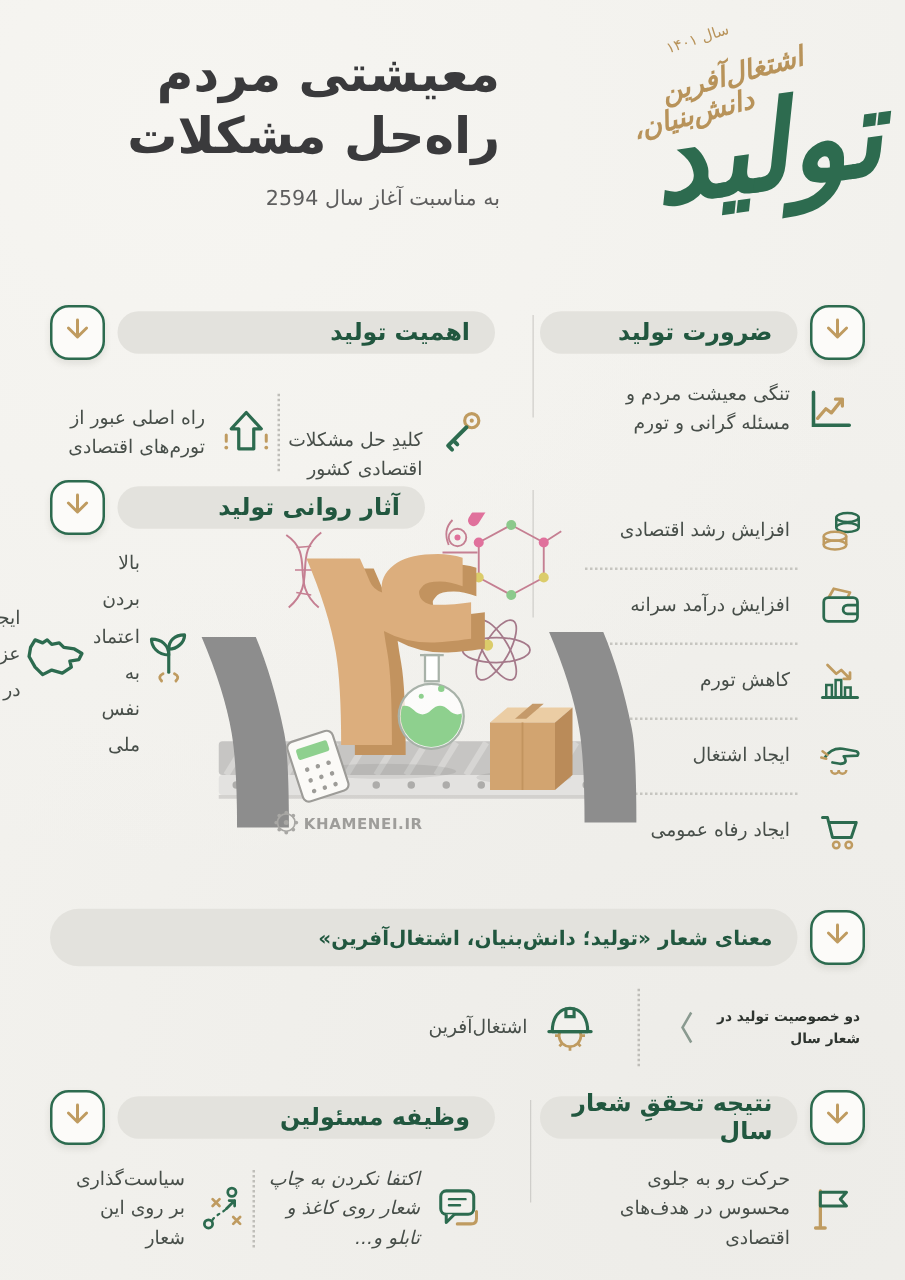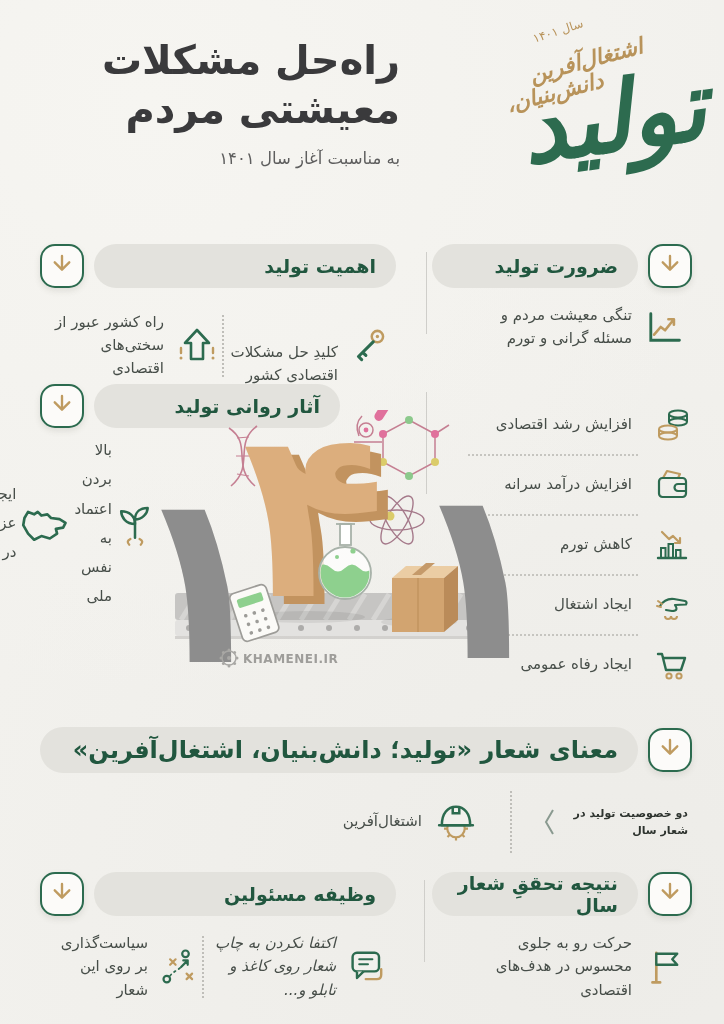--- a/index.html
+++ b/index.html
@@ -15,21 +15,21 @@
   .callig{position:absolute;top:14px;right:22px;width:278px;height:212px;}
   .cal-year{position:absolute;top:10px;right:118px;font-size:12px;color:#b8935a;transform:rotate(-18deg);}
   .cal-w1{position:absolute;top:34px;right:58px;font-size:22px;font-weight:bold;font-style:italic;color:#b8935a;transform:rotate(-15deg);}
   .cal-w2{position:absolute;top:66px;right:98px;font-size:22px;font-weight:bold;font-style:italic;color:#b8935a;transform:rotate(-15deg);}
   .cal-main{position:absolute;top:52px;right:-4px;font-size:96px;line-height:1.1;font-weight:bold;font-style:italic;color:#2d6b4f;transform:rotate(-8deg);}
   
   .sec{position:absolute;}
   .sec-head{display:flex;align-items:center;gap:10px;}
   .badge{width:44px;height:44px;border-radius:15px;background:#fcfbf9;border:2px solid #2c6b4f;
          box-shadow:0 3px 6px rgba(70,70,55,.12);display:flex;align-items:center;justify-content:center;flex:0 0 auto;box-sizing:border-box;}
-  .pill{flex:1;background:#e3e2dd;border-radius:24px;height:44px;display:flex;align-items:center;
+  .pill{flex:1;background:#e3e2dd;border-radius:24px;height:34px;display:flex;align-items:center;
         padding:0 20px;color:#21573f;font-weight:bold;font-size:19px;}
   .items-row{display:flex;align-items:center;justify-content:space-between;margin-top:16px;padding:0 6px;}
   .item{display:flex;align-items:center;gap:10px;}
   .item-text{font-size:15px;color:#474e49;line-height:1.55;text-align:right;}
   .item-text.bold{font-weight:bold;color:#2e342f;font-size:11px;}
   .ic{flex:0 0 auto;display:flex;}
   .vsep{width:0;height:62px;border-left:2px dotted #bfbeb9;}
   .hsep{border-top:2px dotted #c6c5c0;}
   .vline{position:absolute;width:1px;background:#cfceca;left:426px;}
   
@@ -47,25 +47,25 @@
   
   .illo{position:absolute;left:157px;top:410px;width:356px;height:292px;}
 </style>
 </head>
 <body>
 
 <div class="page">
 
   <div class="title-block">
     <div class="page-title">
+      <div>معیشتی مردم</div>
       <div>راه‌حل مشکلات</div>
-      <div>معیشتی مردم</div>
     </div>
     <div class="page-subtitle">
-      <div>به مناسبت آغاز سال ۱۴۰۱</div>
+      <div>به مناسبت آغاز سال 2594</div>
     </div>
   </div>
 
   <div class="callig">
     <div class="cal-year">سال ۱۴۰۱</div>
     <div class="cal-w1">اشتغال‌آفرین</div>
     <div class="cal-w2">دانش‌بنیان،</div>
     <div class="cal-main">تولید</div>
   </div>
 
@@ -96,21 +96,21 @@
       <div class="vsep"></div>
       <div class="item">
         <span class="ic">
           <svg width="46" height="46" viewBox="0 0 46 46" fill="none">
             <path d="M23 7 L35 20 H29 V36 H17 V20 H11 Z" stroke="#2c6b4f" stroke-width="2.6" stroke-linejoin="round"></path>
             <path d="M7 25 v5 M39 25 v5" stroke="#bf9b60" stroke-width="2.4" stroke-linecap="round"></path>
             <circle cx="7" cy="35" r="1.5" fill="#bf9b60"></circle>
               <circle cx="39" cy="35" r="1.5" fill="#bf9b60"></circle>
           </svg>
         </span>
-        <span class="item-text" style="width:118px;">راه کشور عبور از سختی‌های اقتصادی</span>
+        <span class="item-text" style="width:118px;">راه اصلی عبور از تورم‌های اقتصادی</span>
       </div>
     </div>
   </div>
 
   <div class="sec" style="right:32px;top:244px;width:260px;">
     <div class="sec-head">
       <div class="badge">
         <svg width="40" height="40" viewBox="0 0 44 44" fill="none">
             <path d="M22 11 V23 M14 18 L22 26 L30 18" stroke="#bf9b60" stroke-width="2.6" stroke-linecap="round" stroke-linejoin="round"></path>
           </svg>
@@ -356,21 +356,21 @@
     </svg>
   </div>
 
   <div class="sec" style="left:40px;top:727px;width:652px;">
     <div class="sec-head">
       <div class="badge">
         <svg width="40" height="40" viewBox="0 0 44 44" fill="none">
             <path d="M22 11 V23 M14 18 L22 26 L30 18" stroke="#bf9b60" stroke-width="2.6" stroke-linecap="round" stroke-linejoin="round"></path>
           </svg>
       </div>
-      <div class="pill" style="height:46px;font-size:24px;">معنای شعار «تولید؛ دانش‌بنیان، اشتغال‌آفرین»</div>
+      <div class="pill" style="height:46px;font-size:16px;">معنای شعار «تولید؛ دانش‌بنیان، اشتغال‌آفرین»</div>
     </div>
     <div class="meaning-items">
       <span class="item-text bold" style="width:118px;">دو خصوصیت تولید در شعار سال</span>
       <span class="ic">
         <svg width="14" height="32" viewBox="0 0 14 32" fill="none">
             <path d="M11 4 L4 16 L11 28" stroke="#8a9a90" stroke-width="2"></path>
           </svg>
       </span>
       <div class="vsep"></div>
       <div class="item">

